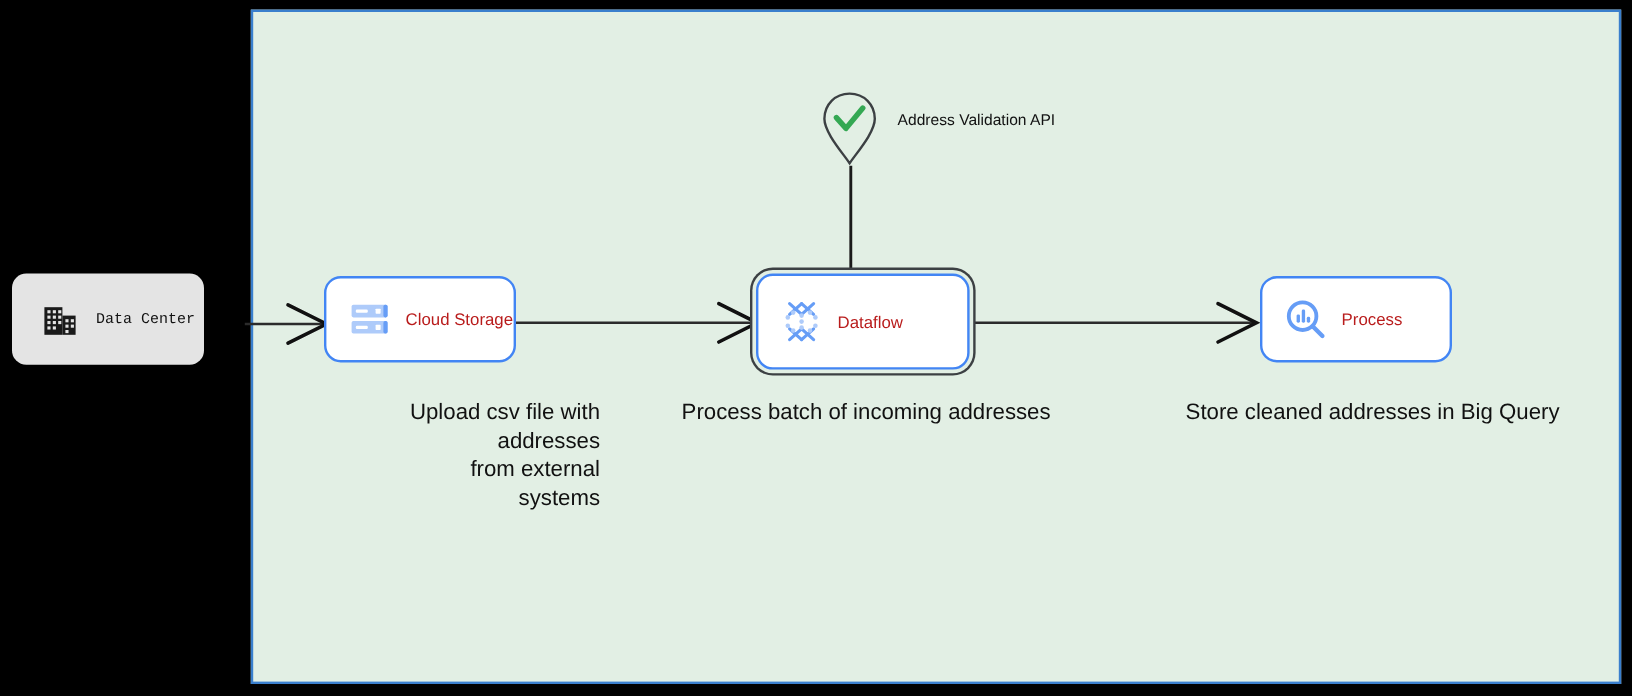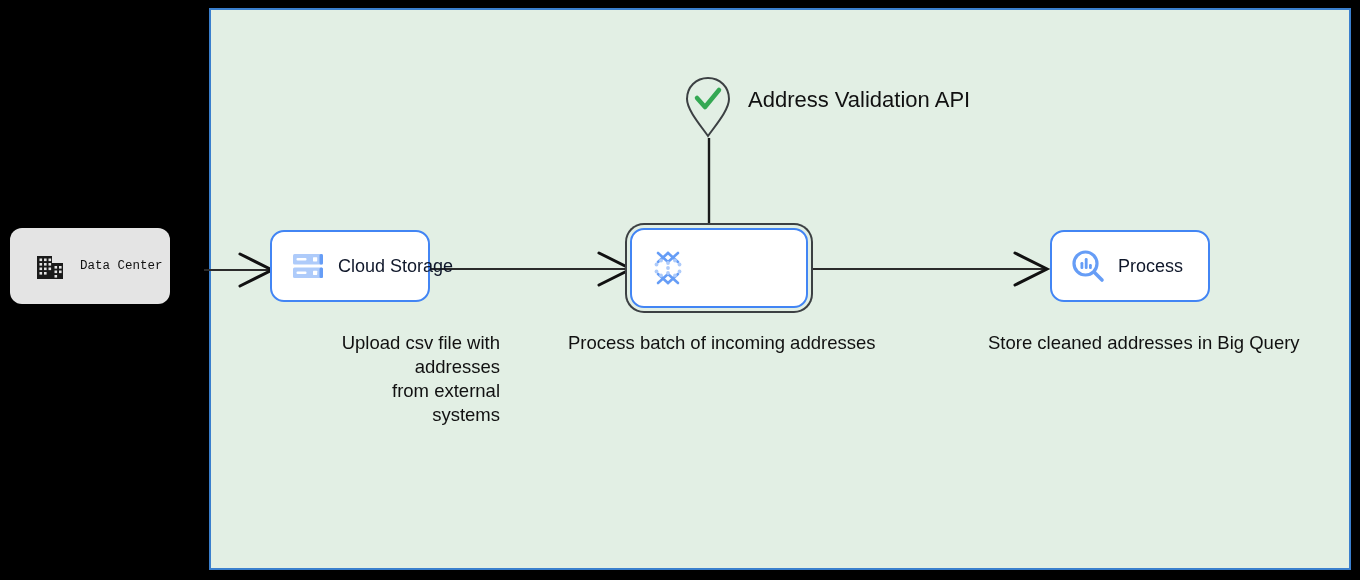--- a/index.html
+++ b/index.html
@@ -59,39 +59,39 @@
   .node .n-icon{
     position:absolute;
     left:18px;top:50%;
     transform:translateY(-50%);
     width:36px;height:36px;
   }
   .node .n-label{
     position:absolute;
     left:66px;top:0;bottom:0;
     display:flex;align-items:center;
-    font-size:18px;color:#0f172a;
+    font-size:14px;color:#b91c1c;
     white-space:nowrap;
   }
 
   #node-storage{left:270px;top:230px;width:160px;height:72px;}
   #node-dataflow{left:630px;top:228px;width:178px;height:80px;}
   #node-bigquery{left:1050px;top:230px;width:160px;height:72px;}
 
   
   .pin{
     position:absolute;
     left:684px;top:76px;
     width:48px;height:62px;
   }
   .pin-label{
     position:absolute;
     left:748px;top:88px;
     width:230px;
-    font-size:22px;color:#111;
+    font-size:13px;color:#111;
     line-height:23px;
   }
 
   
   .conn{position:absolute;}
 
   
   .caption{
     position:absolute;
     font-size:18.5px;
@@ -193,20 +193,21 @@
         <circle cx="11" cy="25.5" r="1.9"></circle>
         <circle cx="18" cy="13" r="1.9"></circle>
         <circle cx="18" cy="18" r="1.9"></circle>
         <circle cx="18" cy="23" r="1.9"></circle>
         <circle cx="25" cy="10.5" r="1.9"></circle>
         <circle cx="25" cy="25.5" r="1.9"></circle>
         <circle cx="29.5" cy="14.5" r="1.9"></circle>
         <circle cx="29.5" cy="21.5" r="1.9"></circle>
       </g>
     </svg>
+    <span class="n-label">Dataflow</span>
   </div>
 
   <div class="node" id="node-bigquery">
     <svg class="n-icon" viewBox="0 0 36 36">
       <circle cx="15.5" cy="15.5" r="11.5" fill="none" stroke="#669df6" stroke-width="3.2"></circle>
       <g fill="#669df6">
         <rect x="10.5" y="14" width="2.8" height="7" rx="1.2"></rect>
         <rect x="14.8" y="10" width="2.8" height="11" rx="1.2"></rect>
         <rect x="19" y="16" width="2.8" height="5" rx="1.2"></rect>
       </g>

